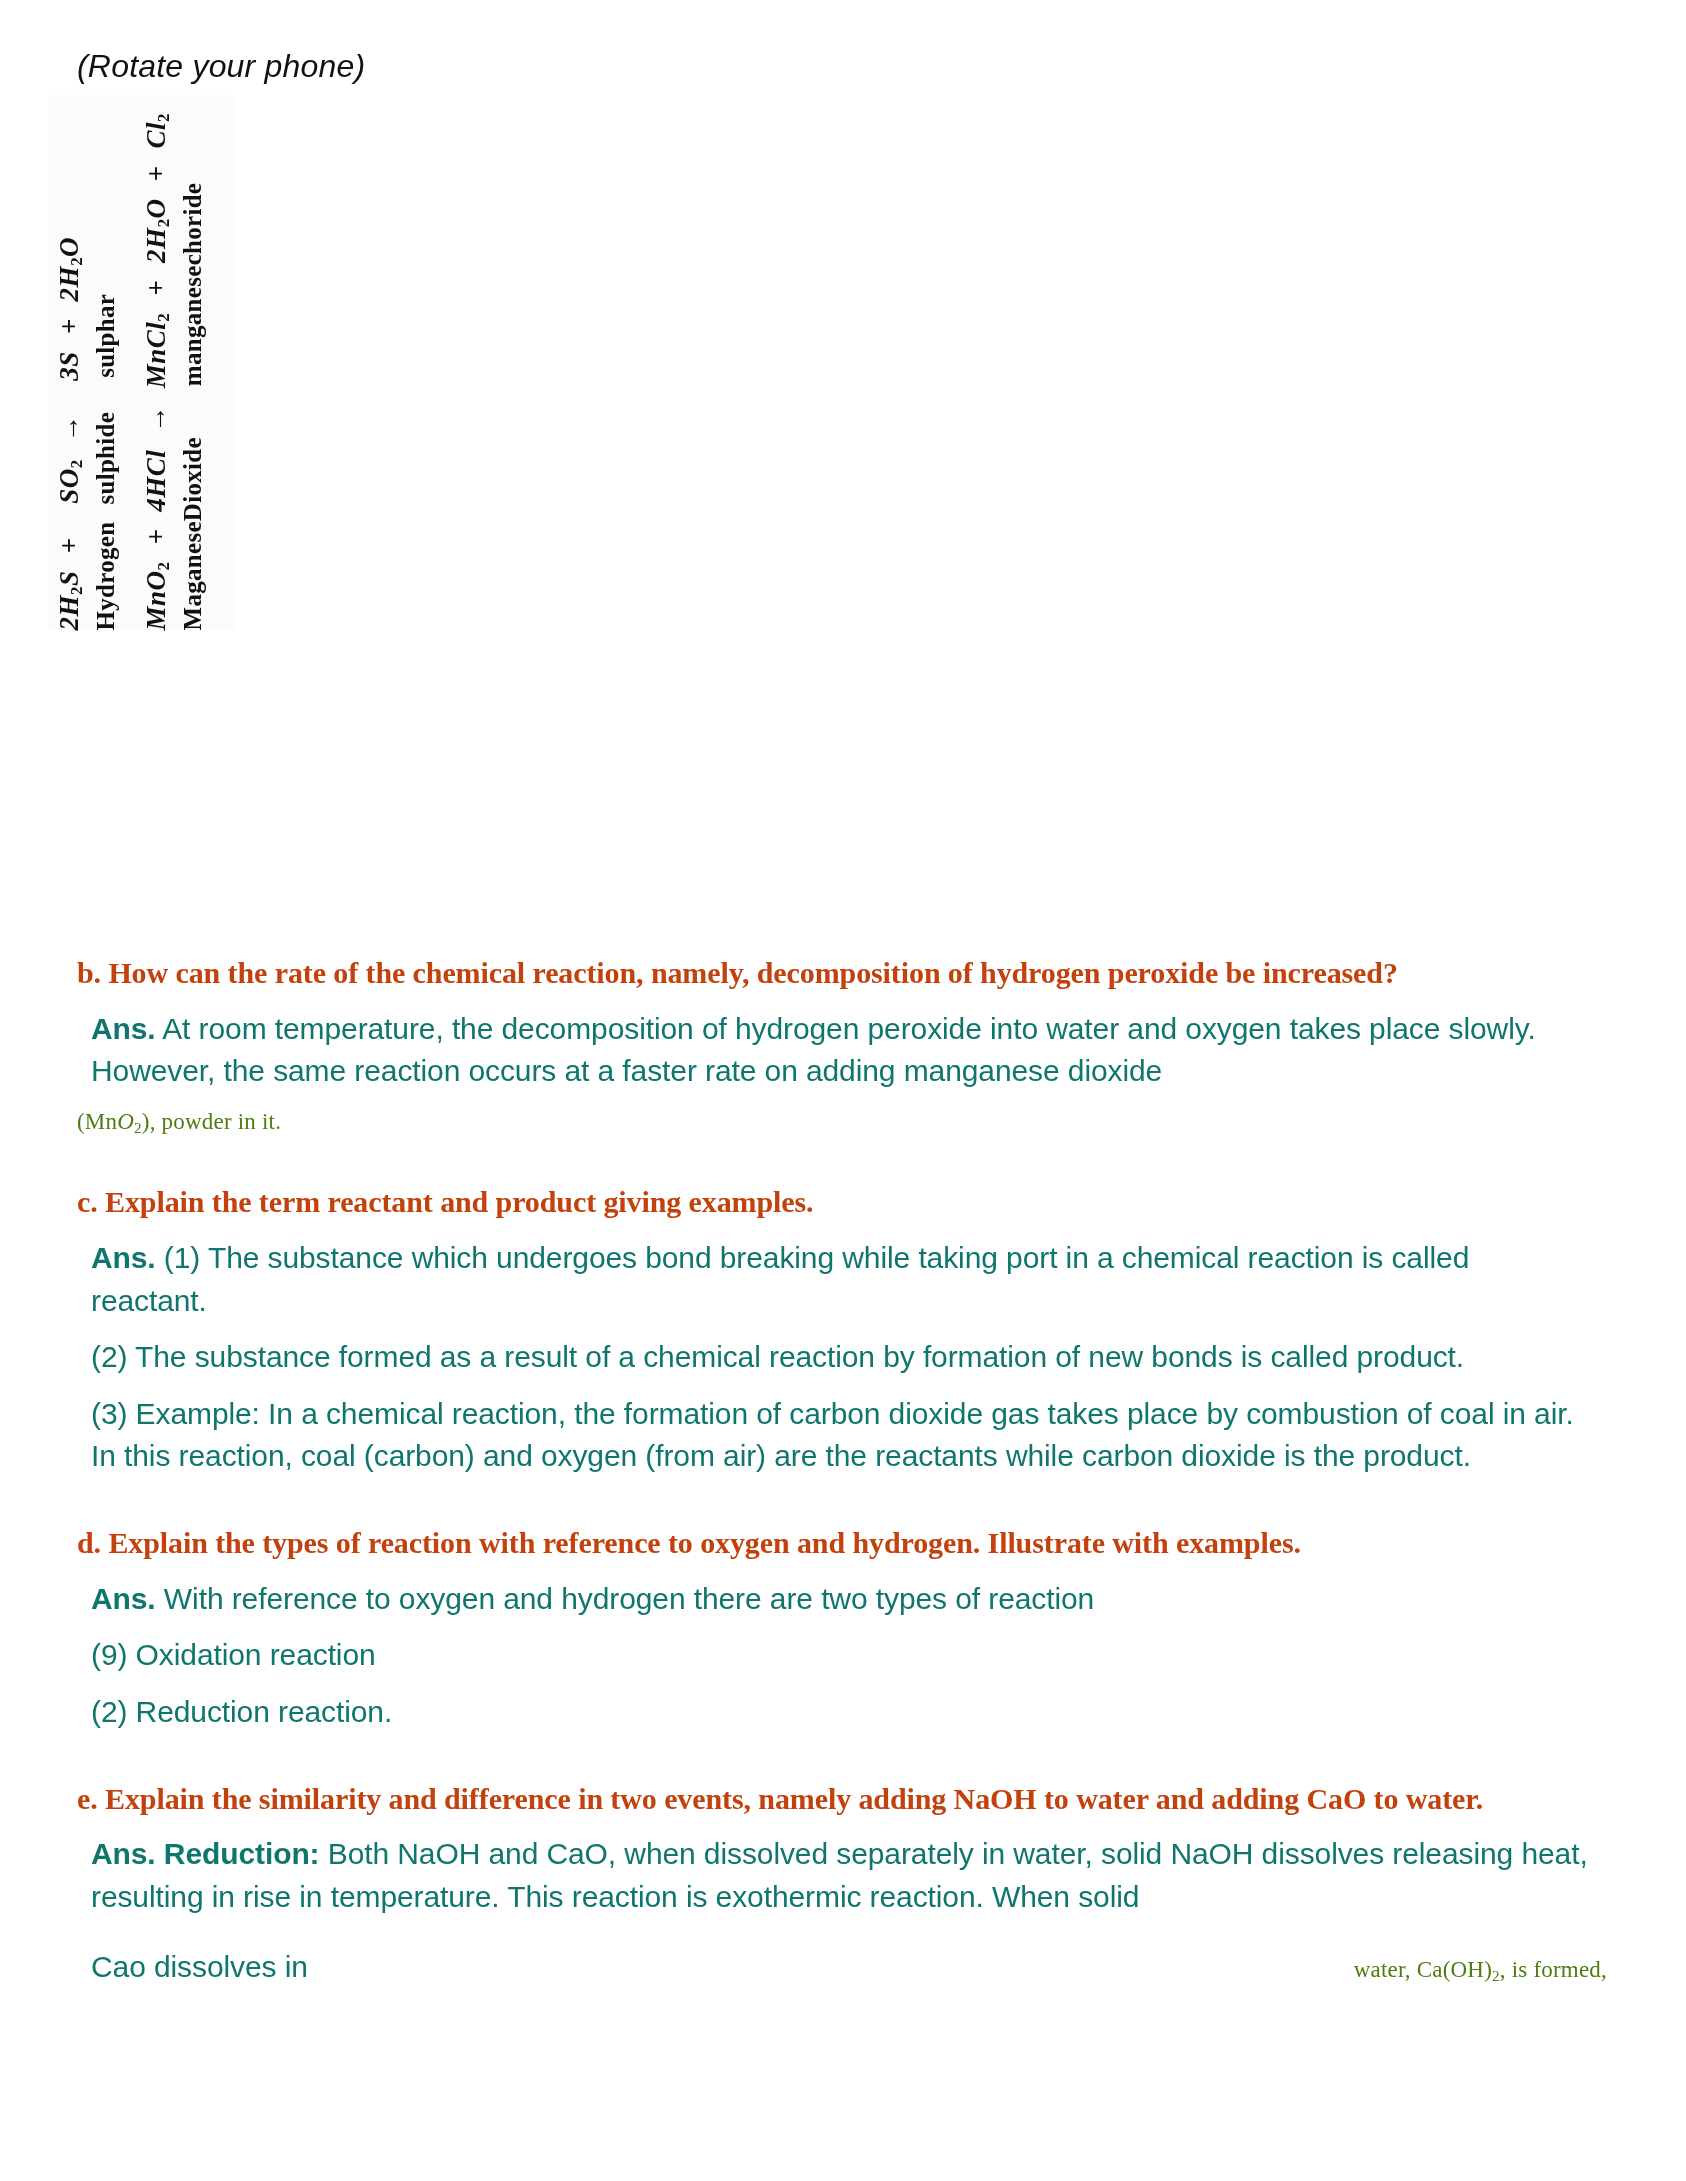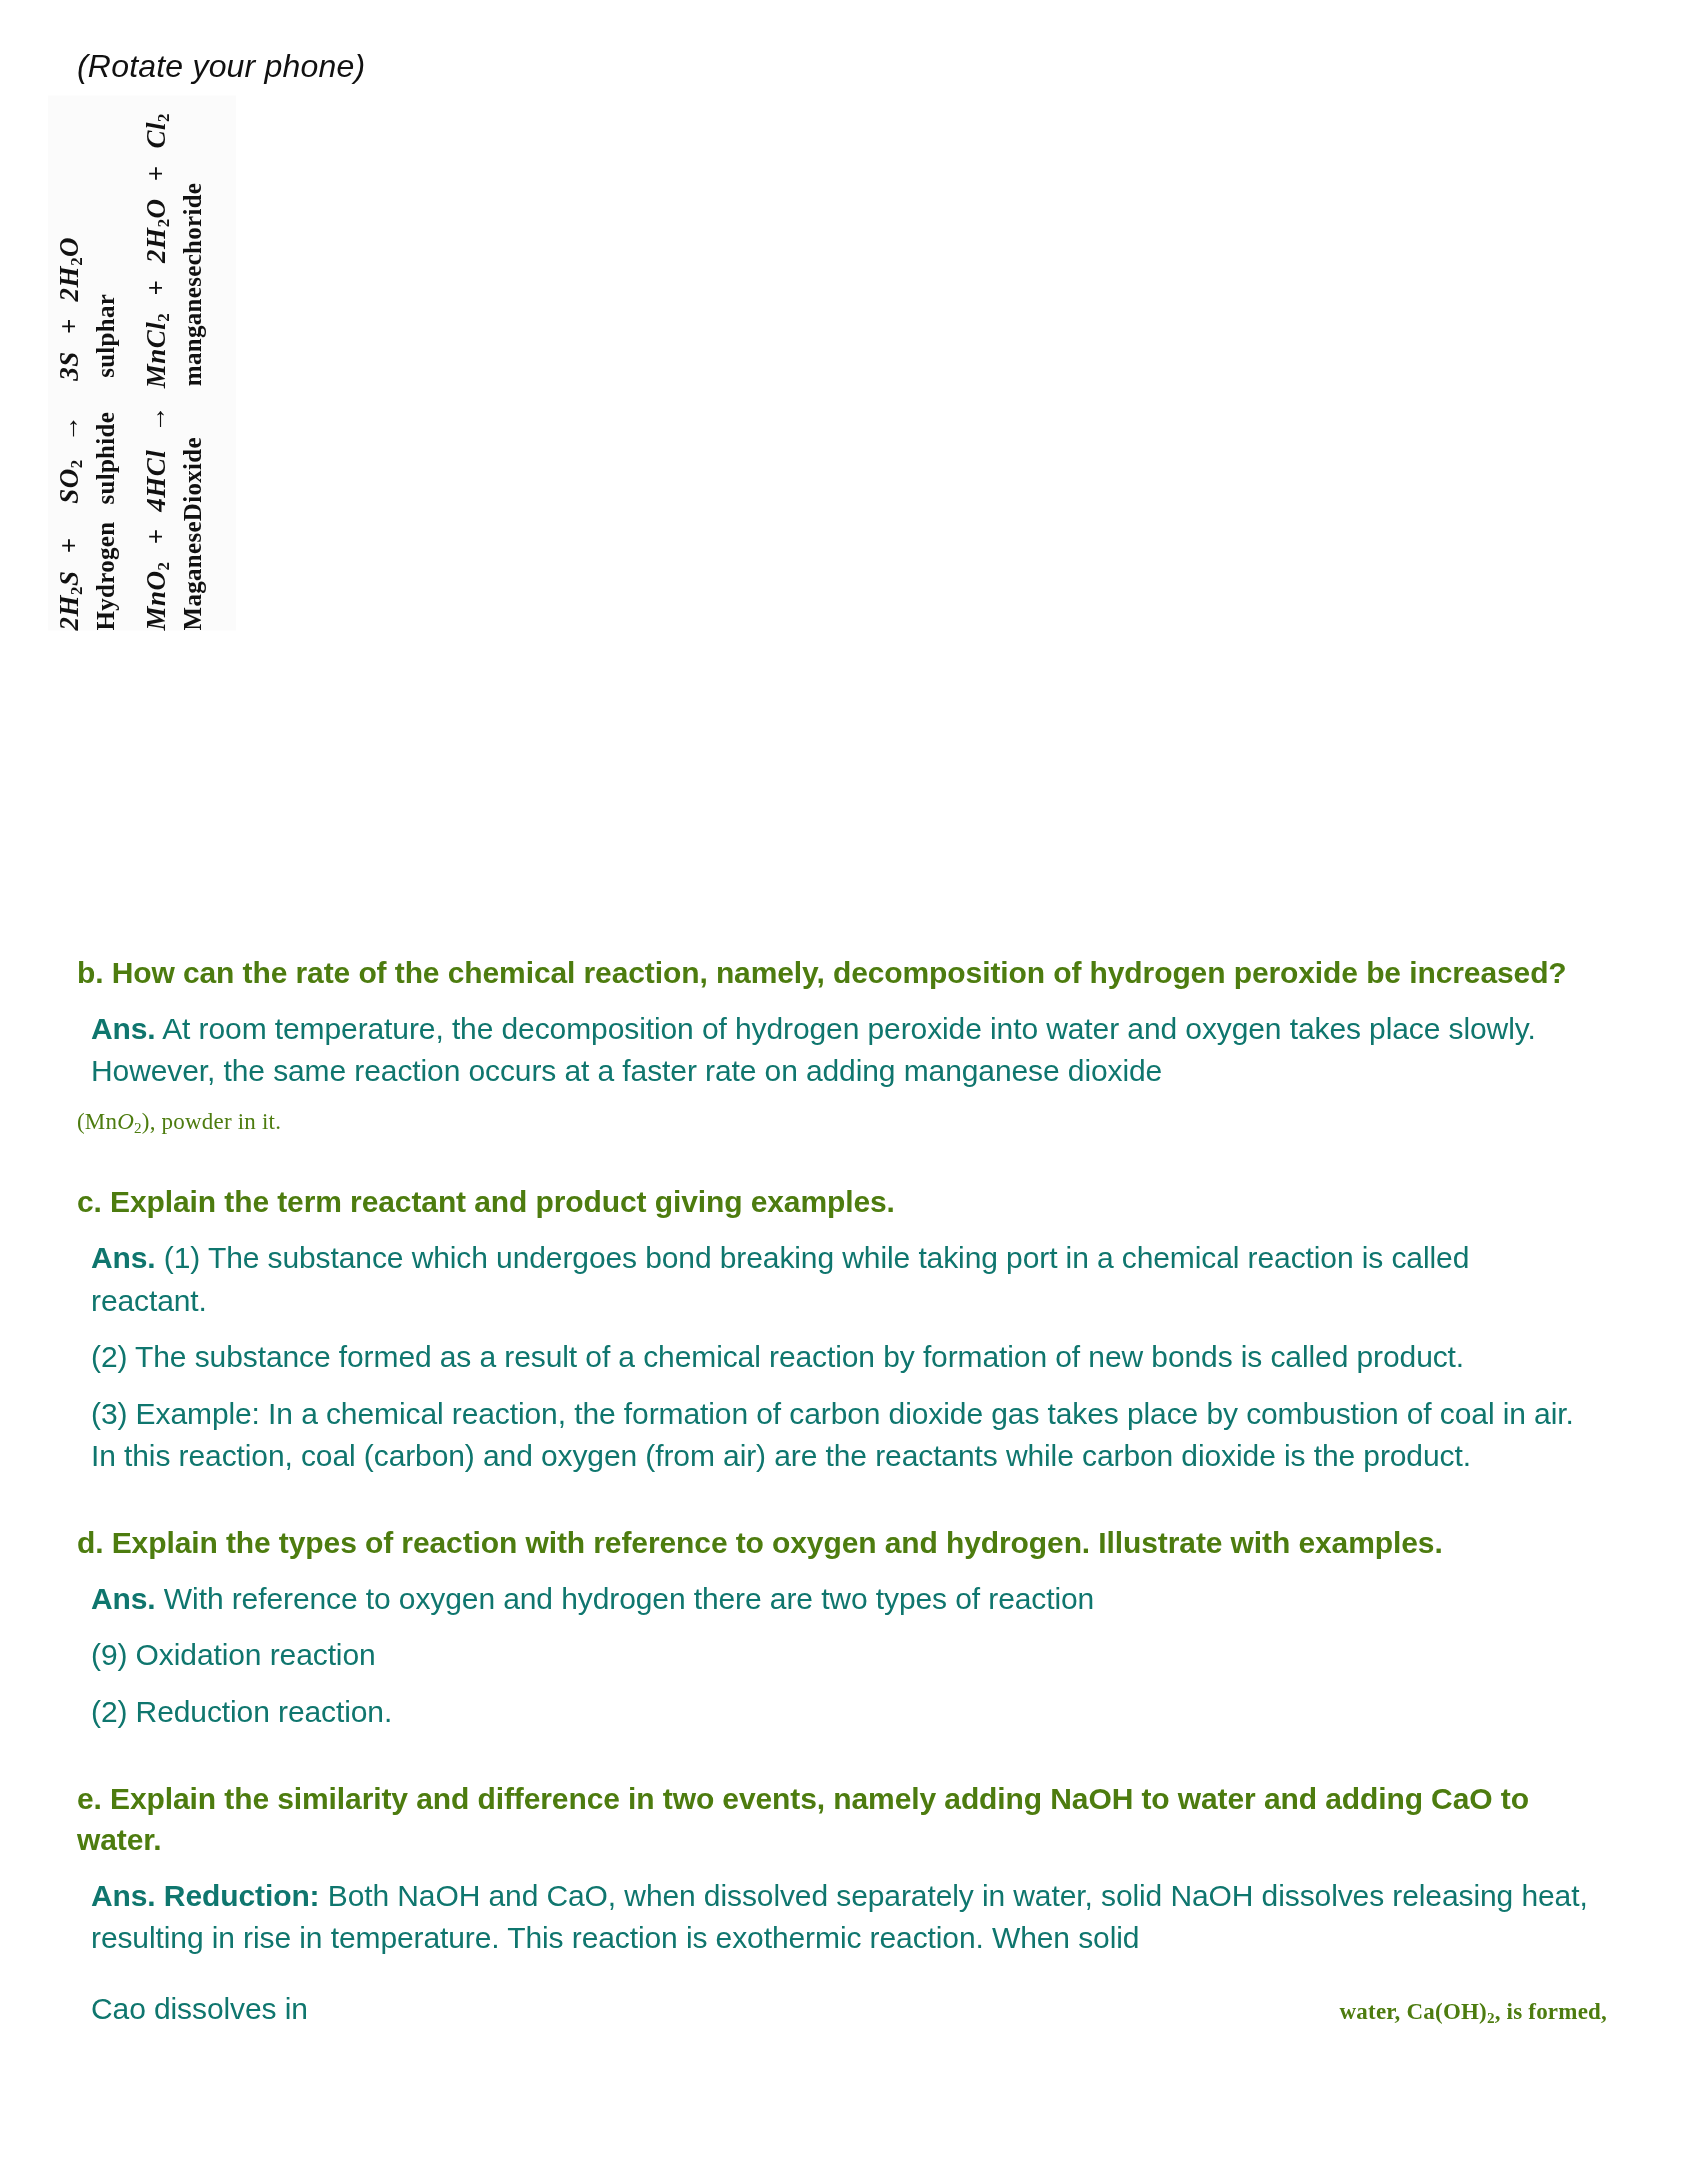--- a/index.html
+++ b/index.html
@@ -92,23 +92,24 @@
   .content {
     position: absolute;
     left: 77px;
     top: 952px;
     width: 1530px;
   }
   .q {
     font-weight: bold;
     font-size: 30px;
     line-height: 1.39;
-    color: #4d7c0f;
+    color: #c2410c;
     margin: 0 0 0 0;
     letter-spacing: -0.1px;
+    font-family: Liberation Serif, serif;
   }
   .a {
     font-size: 30px;
     line-height: 1.42;
     color: #0f766e;
     margin: 14px;
     letter-spacing: -0.1px;
   }
   .a b { font-weight: bold; }
   .sec { margin-bottom: 44px; }
@@ -126,21 +127,21 @@
     vertical-align: -0.25em;
   }
   .mathline i { font-style: italic; }
 
   .inline-row {
     display: flex;
     align-items: baseline;
     flex-wrap: wrap;
     justify-content: space-between;
   }
-  .inline-row .mathline { margin-left: 20px; font-weight: bold; }
+  .inline-row .mathline { margin-left: 20px; }
 </style>
 </head>
 <body>
 
 <div class="page">
 
   <div class="rotate-note">(Rotate your phone)</div>
 
   <div class="eq-block">
     <div class="eq-rot">

